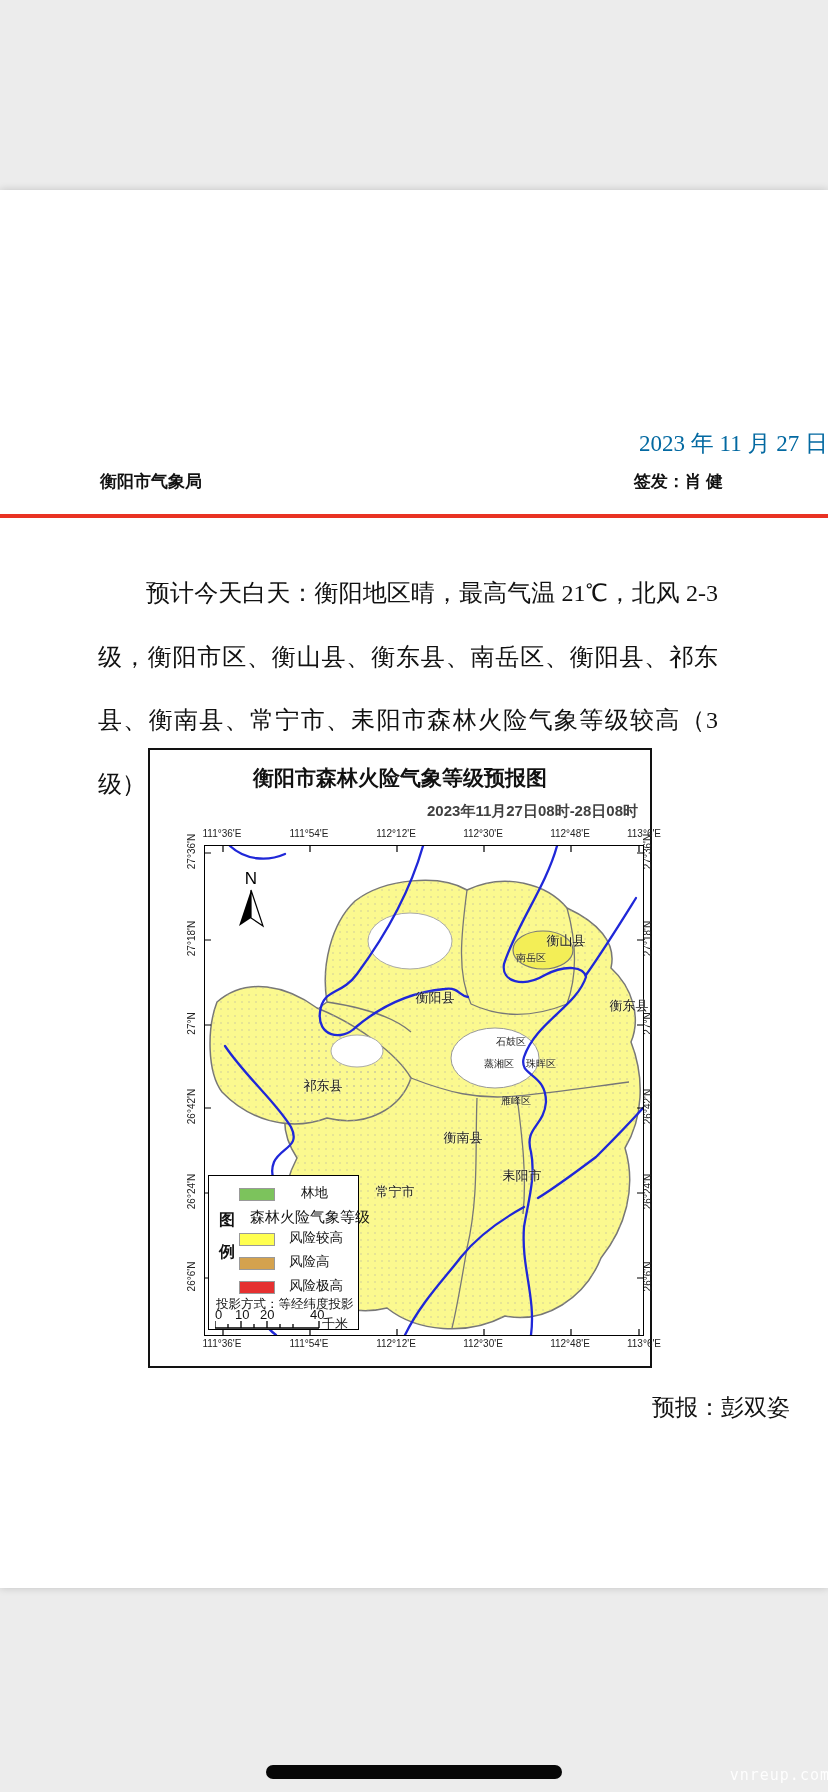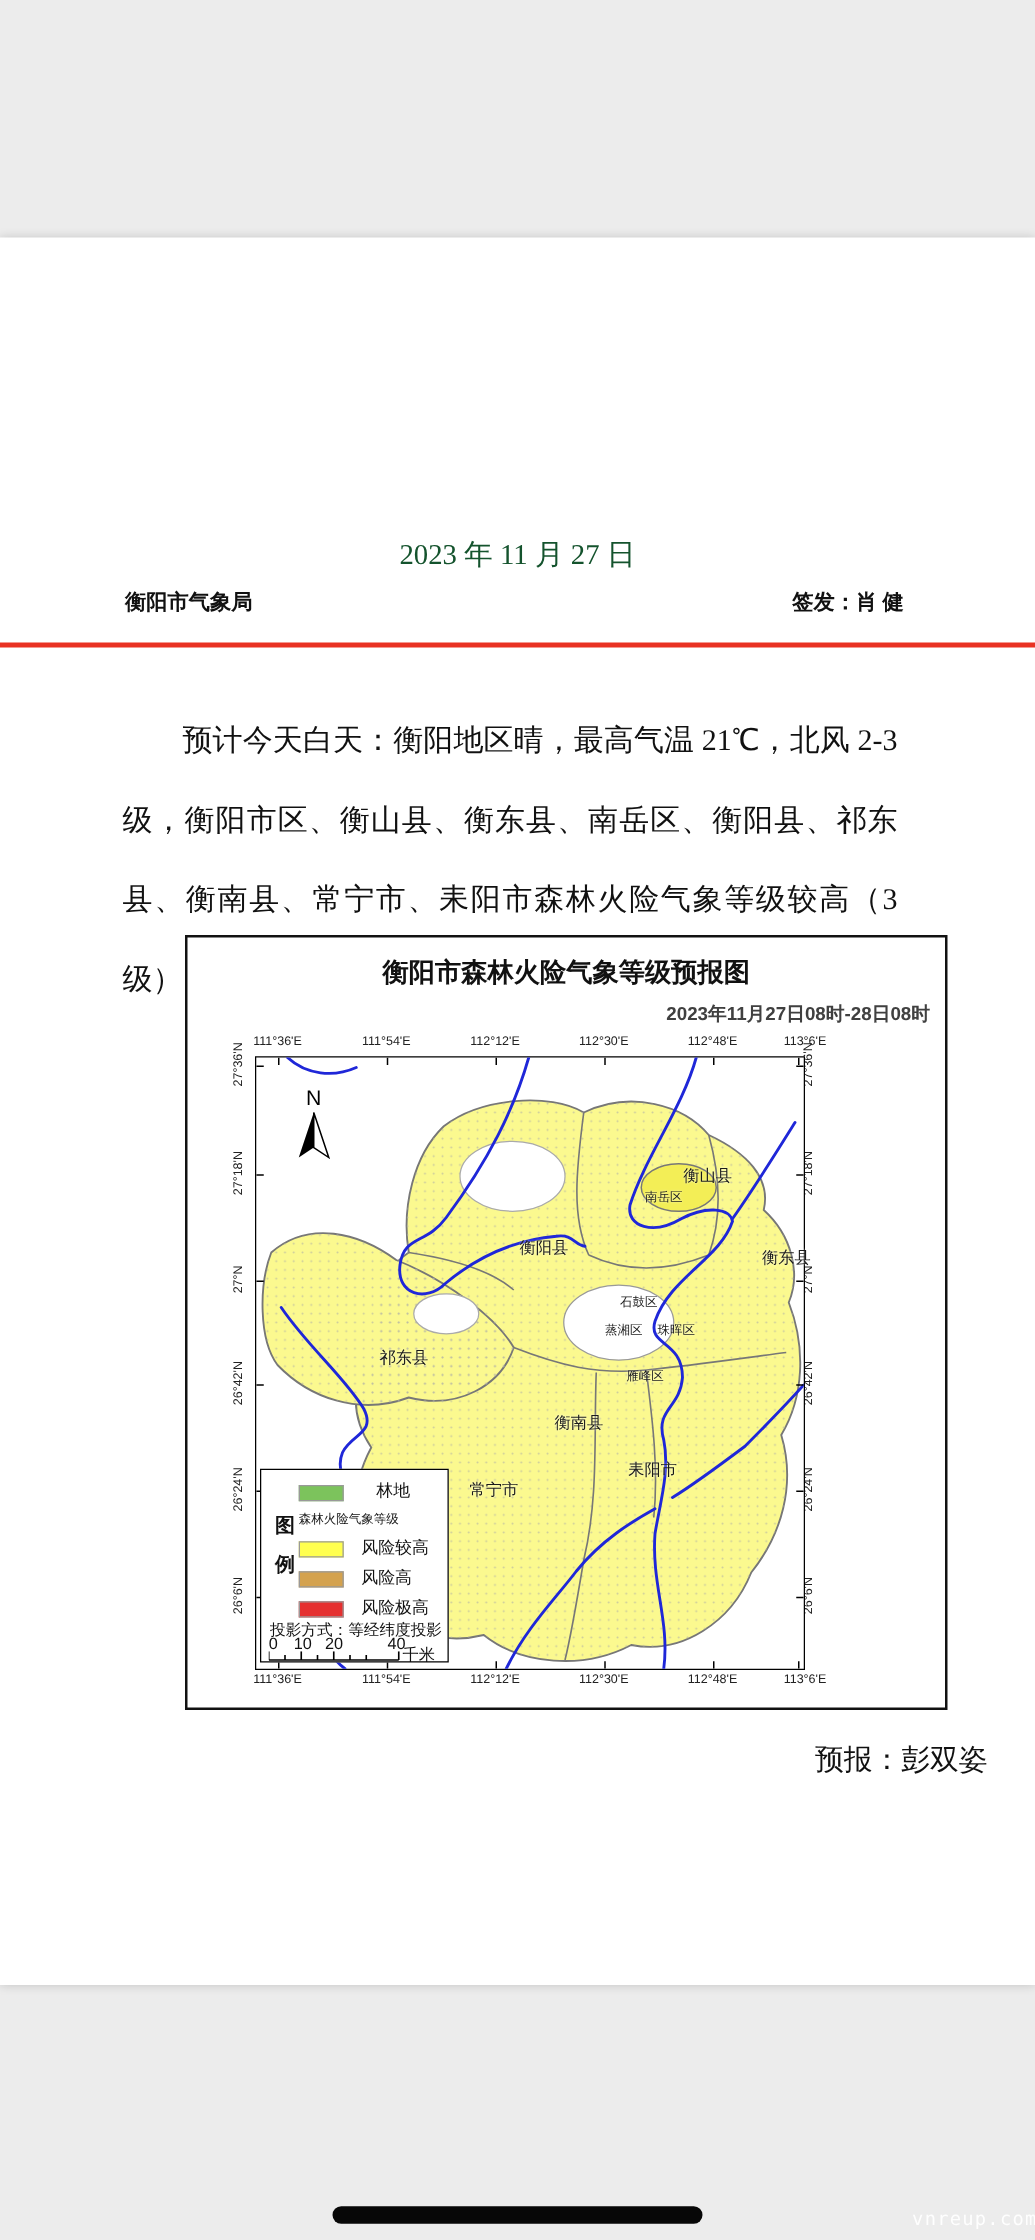--- a/index.html
+++ b/index.html
@@ -11,39 +11,39 @@
   .page{
     position:absolute;left:0;top:190px;width:828px;height:1398px;
     background:#ffffff;box-shadow:0 0 8px rgba(0,0,0,.18);
   }
   .doc-title{
     position:absolute;left:0;top:100px;width:100%;
     text-align:center;font-size:55px;font-weight:900;letter-spacing:2px;
     color:#e8392a;font-family:"Liberation Sans",sans-serif;
   }
   .doc-date{
-    position:absolute;left:0;top:238px;width:100%;text-align:center;
-    font-size:23px;color:#14532d;font-family:"Liberation Serif",serif;
+    position:absolute;left:0;top:238px;width:100%;text-align:right;
+    font-size:23px;color:#0369a1;font-family:"Liberation Serif",serif;
   }
   .agency-row{
     position:absolute;left:100px;right:100px;top:280px;height:30px;
     font-size:17px;font-weight:700;color:#111;font-family:"Liberation Serif",serif;
   }
   .agency{position:absolute;left:0;top:0;}
   .issuer{position:absolute;right:5px;top:0;}
   .red-rule{
     position:absolute;left:0;right:0;top:324px;height:4px;background:#e93223;
   }
   .body-para{
     position:absolute;left:98px;top:372px;width:620px;
     font-size:24px;line-height:63.5px;color:#111;text-align:justify;
     text-indent:2em;font-family:"Liberation Serif",serif;
   }
   .figure{
-    position:absolute;left:148px;top:558px;width:610px;height:620px;
+    position:absolute;left:148px;top:558px;width:504px;height:620px;
     border:2.5px solid #121212;background:#ffffff;box-sizing:border-box;
   }
   .fig-title{
     position:absolute;left:0;top:14px;width:100%;text-align:center;
     font-size:21px;font-weight:700;color:#111;font-family:"Liberation Serif",serif;
   }
   .fig-subtitle{
     position:absolute;right:12px;top:52px;font-size:15px;font-weight:700;color:#404040;
   }
   .map-area{
@@ -189,21 +189,21 @@
       <span class="district" style="left:258px;top:292px">衡南县</span>
       <span class="district" style="left:190px;top:346px">常宁市</span>
       <span class="district" style="left:317px;top:330px">耒阳市</span>
 
       <div class="legend">
         <span class="side">图例</span>
 
         <span class="swatch" style="left:30px;top:12px;background:#7cc35c"></span>
         <span class="lab" style="left:92px;top:8px">林地</span>
 
-        <span class="lab" style="left:30px;top:32px;font-size:10px">森林火险气象等级</span>
+        <span class="lab" style="left:41px;top:32px;font-size:15px">森林火险气象等级</span>
 
         <span class="swatch" style="left:30px;top:57px;background:#ffff4f"></span>
         <span class="lab" style="left:80px;top:53px">风险较高</span>
 
         <span class="swatch" style="left:30px;top:81px;background:#d4a24e"></span>
         <span class="lab" style="left:80px;top:77px">风险高</span>
 
         <span class="swatch" style="left:30px;top:105px;background:#e53030"></span>
         <span class="lab" style="left:80px;top:101px">风险极高</span>
 

